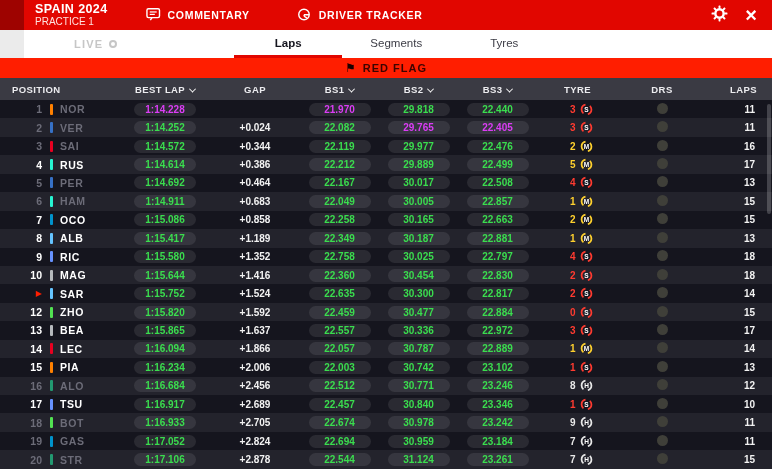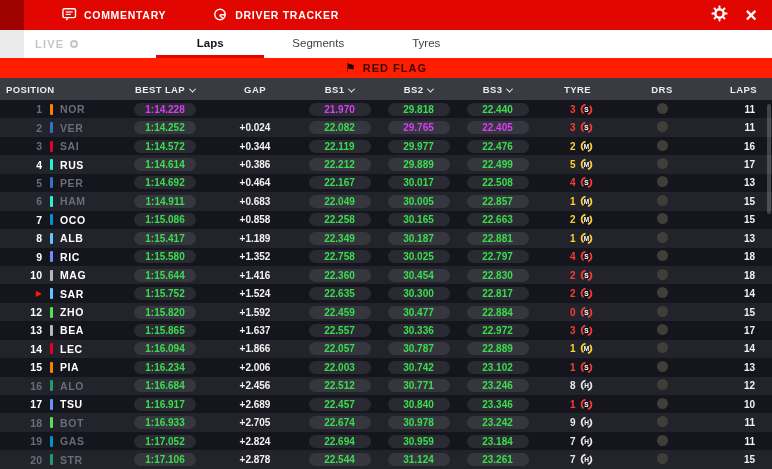--- a/index.html
+++ b/index.html
@@ -14,41 +14,41 @@
   .event-sub { font-size:10px; color:#ffe2df; }
   .main-tabs { display:flex; margin-left:38px; gap:46px; align-items:stretch; }
   .main-tab { position:relative; display:flex; align-items:center; gap:7px; color:#fff;
     font-size:10.5px; font-weight:bold; letter-spacing:.7px; cursor:pointer; }
   .main-tab.active::after { content:""; position:absolute; left:-8px; right:-8px; bottom:0;
     height:4px; background:#fff; border-radius:3px 3px 0 0; }
   .topbar-actions { margin-left:auto; display:flex; align-items:center; gap:17px; padding-right:15px; }
   .close-x { color:#fff; font-size:20px; font-weight:bold; line-height:1; cursor:pointer; }
 
   
-  .subbar { height:28px; background:#fff; display:flex; align-items:center; }
+  .subbar { height:28px; background:#fff; display:flex; align-items:center;gap:39px; }
   .subbar-edge { width:24px; height:100%; background:#ebebeb; }
   .live { display:flex; align-items:center; gap:6px; margin-left:11px; color:#c6c6c6;
     font-weight:bold; font-size:11px; letter-spacing:1.2px; }
   .live-ring { width:8px; height:8px; border:2px solid #c6c6c6; border-radius:50%; }
   .sub-tabs { display:flex; margin-left:78px; }
   .sub-tab { width:108px; text-align:center; font-size:11.5px; color:#3d3d46; height:28px;
     line-height:27px; cursor:pointer; }
   .sub-tab.active { color:#15151E; font-weight:bold; box-shadow:inset 0 -3px 0 #E10600; }
 
   
   .flag-banner { height:20px; background:#FF1E00; display:flex; align-items:center; justify-content:center; gap:7px; }
   .flag-icon { color:#1a0000; font-size:12px; line-height:1; }
   .flag-label { color:#3c0400; font-weight:bold; font-size:11px; letter-spacing:1px; }
 
   
   .grid { display:grid; grid-template-columns:120px 90px 90px 79px 79px 79px 81px 88px 66px; align-items:center; }
 
   .col-headers { height:22px; background:#3A3A43; color:#ECECEF; font-size:9.5px; font-weight:bold; letter-spacing:.4px; }
   .hcell { text-align:center; white-space:nowrap; cursor:pointer; }
-  .hcell.first { text-align:left; padding-left:6px; }
+  .hcell.first { text-align:left; padding-left:12px; }
   .hcell.last { text-align:right; padding-right:15px; }
   .chev { display:inline-block; width:5px; height:5px; border-right:1.5px solid #fff;
     border-bottom:1.5px solid #fff; transform:rotate(45deg) translate(-1px,-1px); margin-left:5px; }
 
   
   .rows { height:369px; position:relative; }
   .row { height:18.45px; background:#15151E; font-size:10.5px; cursor:pointer; }
   .row:nth-child(even) { background:#23232C; }
   .pos-cell { display:flex; align-items:center; }
   .pos-num { width:42px; text-align:right; font-weight:bold; font-size:10.5px; }
@@ -66,20 +66,24 @@
   .tyre-age { width:13px; text-align:right; font-weight:bold; font-size:10px; }
   .drs-dot { display:inline-block; width:11px; height:11px; border-radius:50%; background:#3F3F39; }
   .vscroll { position:absolute; right:1px; top:4px; width:4px; height:360px; }
   .vscroll-thumb { width:4px; height:110px; background:rgba(255,255,255,.20); border-radius:2px; }
 </style>
 </head>
 <body>
 
 <header class="topbar">
   <div class="topbar-edge"></div>
+  <div class="event-info">
+    <div class="event-title">SPAIN 2024</div>
+    <div class="event-sub">PRACTICE 1</div>
+  </div>
   <nav class="main-tabs">
     <div class="main-tab">
       <span>
         <svg width="15" height="15" viewBox="0 0 16 15">
             <rect x="1" y="1.4" width="13.4" height="9.4" rx="1.6" fill="none" stroke="#fff" stroke-width="1.5"></rect>
             <path d="M4.6 13.6 L6.4 10.8" stroke="#fff" stroke-width="1.5"></path>
             <line x1="4" y1="4.8" x2="11.4" y2="4.8" stroke="#fff" stroke-width="1.3"></line>
             <line x1="4" y1="7.4" x2="9.4" y2="7.4" stroke="#fff" stroke-width="1.3"></line>
           </svg>
       </span>

